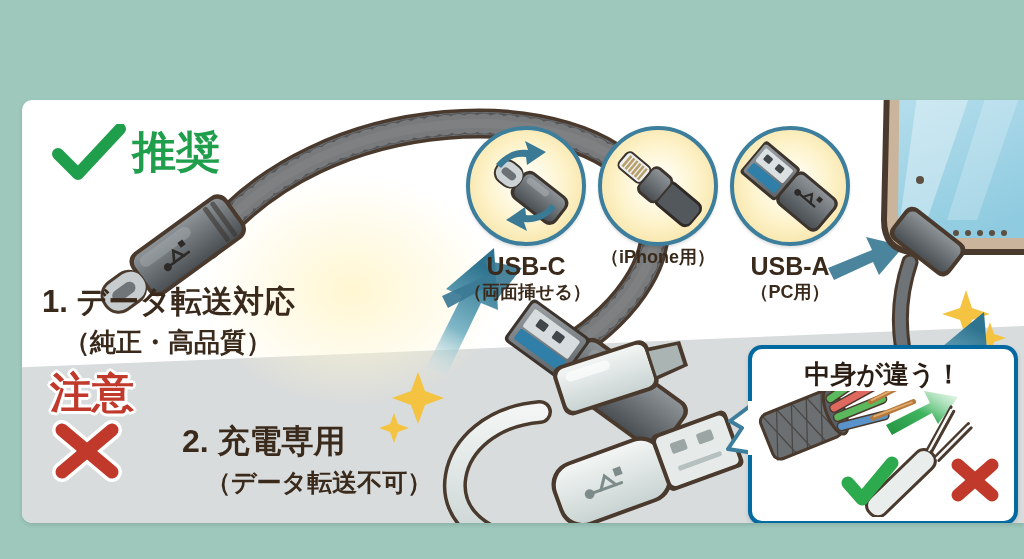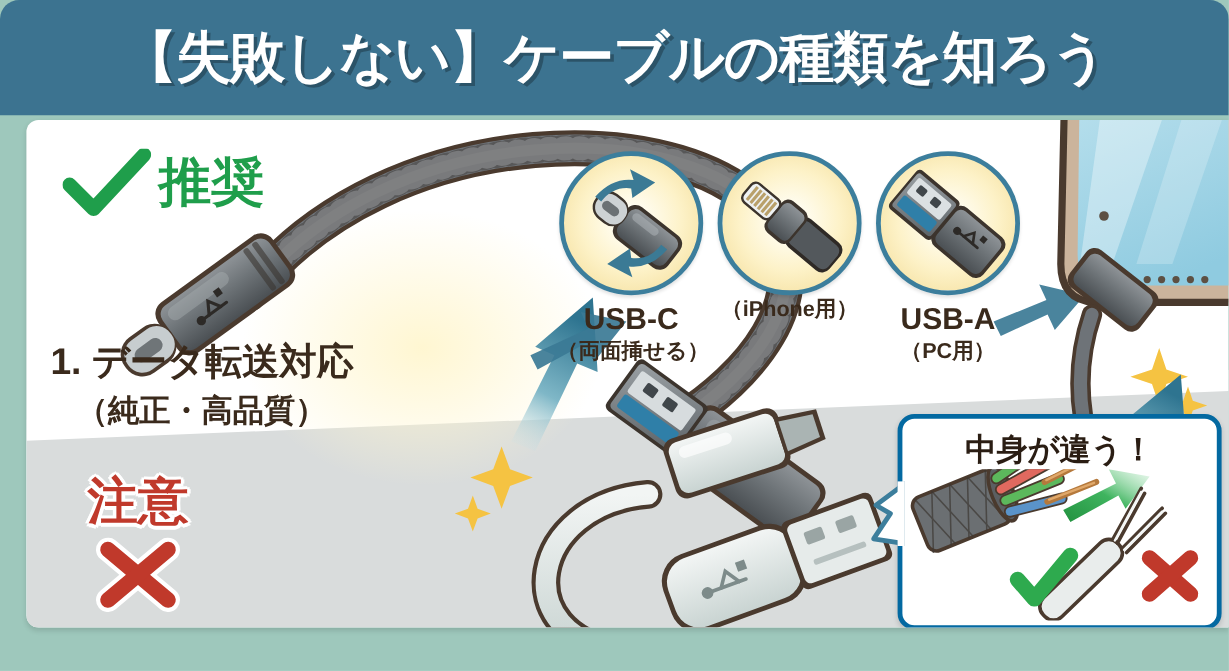--- a/index.html
+++ b/index.html
@@ -48,21 +48,21 @@
 
   
   .badge-rec{position:absolute;left:30px;top:23px;display:flex;align-items:center;gap:6px;}
   .tick-big{width:74px;height:58px;}
   .rec-label{
     font-size:44px;font-weight:700;color:#1f9e4b;
     text-shadow:
       -3px 0 0 #fff,3px 0 0 #fff,0 -3px 0 #fff,0 3px 0 #fff,
       -2px -2px 0 #fff,2px -2px 0 #fff,-2px 2px 0 #fff,2px 2px 0 #fff;
   }
-  .badge-warn{position:absolute;left:28px;top:300px;text-align:center;width:130px;font-family:Liberation Mono, monospace;}
+  .badge-warn{position:absolute;left:28px;top:272px;width:130px;}
   .warn-label{
     font-size:42px;font-weight:700;color:#c0392b;line-height:1;
     text-shadow:
       -3px 0 0 #fff,3px 0 0 #fff,0 -3px 0 #fff,0 3px 0 #fff,
       -2px -2px 0 #fff,2px -2px 0 #fff,-2px 2px 0 #fff,2px 2px 0 #fff;
   }
   .cross-big{width:74px;height:62px;margin-top:6px;}
 
   
   .cap1{position:absolute;left:20px;top:181px;color:#3a2a1c;}
@@ -99,23 +99,20 @@
   .tail{position:absolute;left:-26px;top:52px;width:28px;height:54px;}
 
   
   .art{position:absolute;left:0;top:0;width:1002px;height:423px;pointer-events:none;}
 </style>
 </head>
 <body>
 
 <div class="poster">
 
-  <div class="titlebar">
-    <div class="title-text">【失敗しない】ケーブルの種類を知ろう</div>
-  </div>
 
   <div class="panel">
 
     <div class="lower-bg"></div>
     <div class="divider"></div>
 
     <svg class="art" viewBox="0 0 1002 423" xmlns="http://www.w3.org/2000/svg">
       <defs>
         <linearGradient id="arrowg" x1="0" y1="1" x2="0.3" y2="0">
           <stop offset="0" stop-color="#cfe6ea" stop-opacity="0"></stop>
@@ -299,20 +296,24 @@
             <path d="M62 10 L12 52"></path>
         </g>
       </svg>
     </div>
 
     <div class="cap1">
       <div class="line1">1. データ転送対応</div>
       <div class="line2">（純正・高品質）</div>
     </div>
 
+    <div class="cap2">
+      <div class="line1">2. 充電専用</div>
+      <div class="line2">（データ転送不可）</div>
+    </div>
 
     <div class="circles">
 
       <div class="circ-col">
         <div class="circ">
           <svg width="112" height="112" viewBox="0 0 112 112" xmlns="http://www.w3.org/2000/svg">
             <g transform="translate(56,56) rotate(38) translate(-56,-56)">
               <rect x="46" y="40" width="56" height="34" rx="9" fill="#3c342d"></rect>
               <rect x="49" y="43" width="50" height="28" rx="7" fill="url(#metal)"></rect>
               <rect x="53" y="46" width="26" height="7" rx="3.5" fill="#b2b8bb" opacity=".5"></rect>

